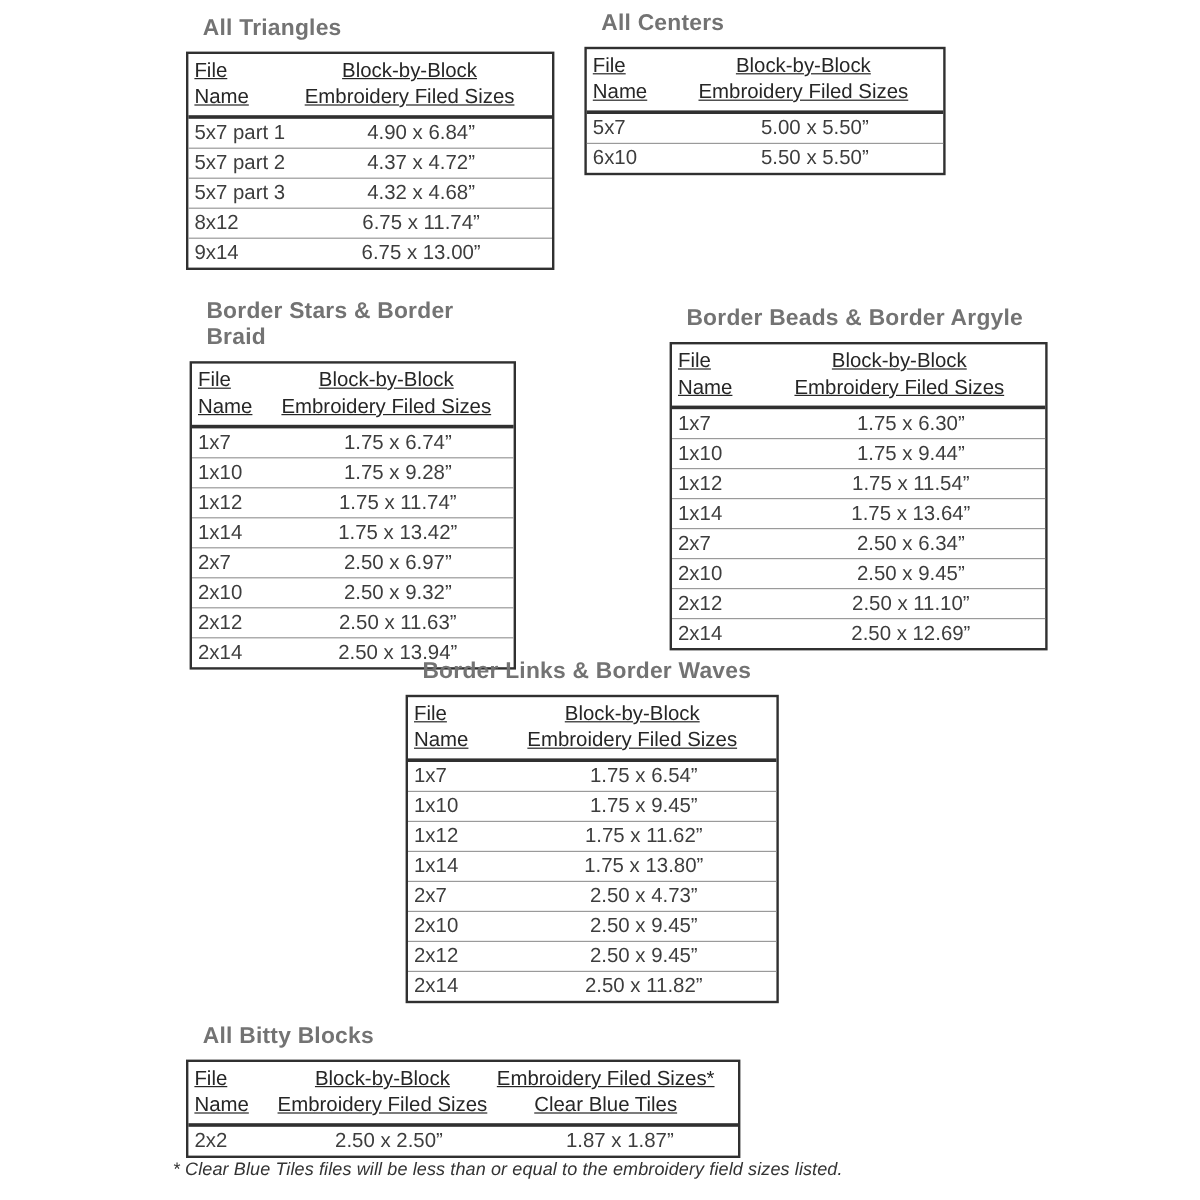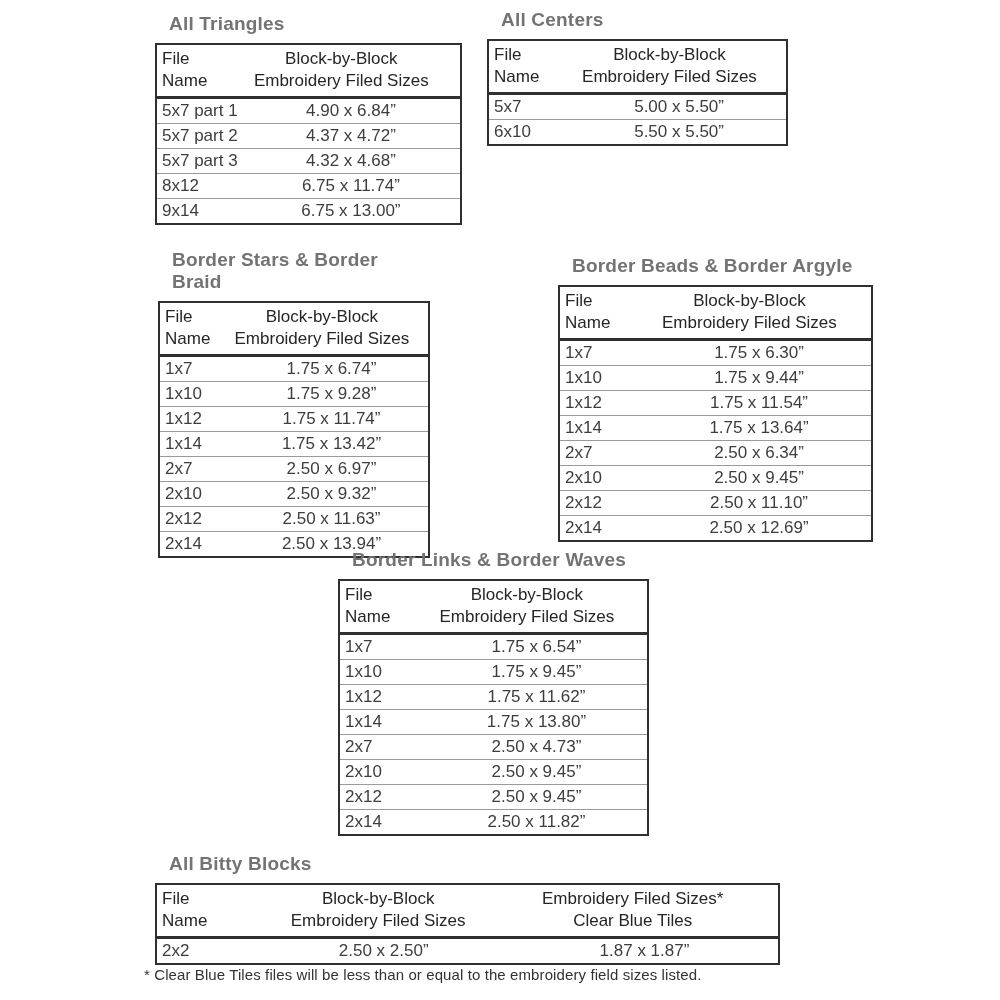--- a/index.html
+++ b/index.html
@@ -17,39 +17,40 @@
     font-family:"Liberation Sans",sans-serif;
   }
   .tbl{
     border:2px solid #303030;background:#fff;
   }
   .tbl-head{
     display:flex;align-items:flex-start;
     border-bottom:3px solid #303030;
     padding:3px 15px 4px 0;
     color:#262626;
+    text-decoration:underline;
   }
   .hcell{font-size:17px;line-height:22px}
   .hcell .hl{white-space:nowrap}
   .tbl-body{}
   .row{
     display:flex;align-items:center;
     height:24px;font-size:17px;
   }
   .row:not(:first-child){border-top:1px solid #9a9a9a}
   
   .c1{width:28%;text-align:left;padding-left:5px;box-sizing:border-box;white-space:nowrap}
   .c2{width:72%;text-align:center;white-space:nowrap}
   
   .b1{width:16%;text-align:left;padding-left:5px;box-sizing:border-box;white-space:nowrap}
   .b2{width:41%;text-align:center;white-space:nowrap}
   .b3{width:43%;text-align:center;white-space:nowrap}
   .footnote{
     position:absolute;left:144px;top:966px;
-    font-size:15px;color:#333333;
+    font-size:15px;font-style:italic;color:#333333;
     letter-spacing:.1px;white-space:nowrap;
   }
 </style>
 </head>
 <body>
 
 <section class="tbl-section" style="left:155px;top:13px;width:307px">
   <h2 class="tbl-title">All Triangles</h2>
   <div class="tbl">
     <div class="tbl-head">
@@ -256,21 +257,21 @@
         <div class="c2">2.50 x 9.45”</div>
       </div>
       <div class="row">
         <div class="c1">2x14</div>
         <div class="c2">2.50 x 11.82”</div>
       </div>
     </div>
   </div>
 </section>
 
-<section class="tbl-section" style="left:155px;top:853px;width:625px">
+<section class="tbl-section" style="left:155px;top:853px;width:462px">
   <h2 class="tbl-title">All Bitty Blocks</h2>
   <div class="tbl">
     <div class="tbl-head">
       <div class="hcell b1">
         <div class="hl">File</div>
         <div class="hl">Name</div>
       </div>
       <div class="hcell b2">
         <div class="hl">Block-by-Block</div>
         <div class="hl">Embroidery Filed Sizes</div>

